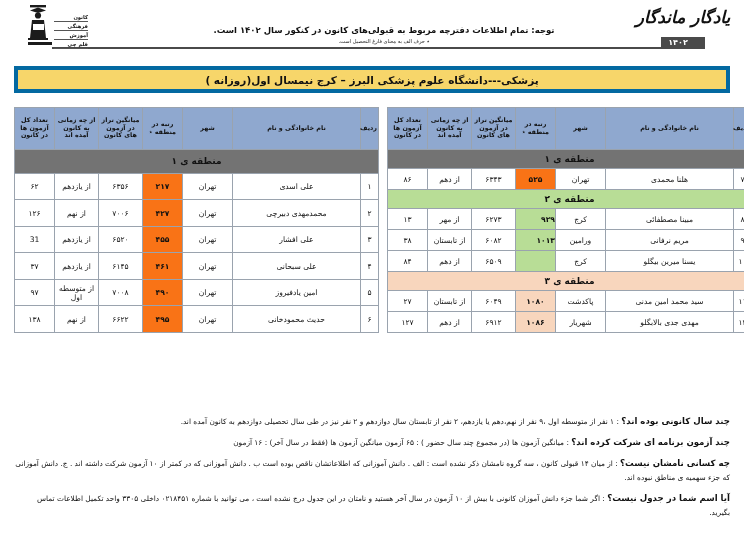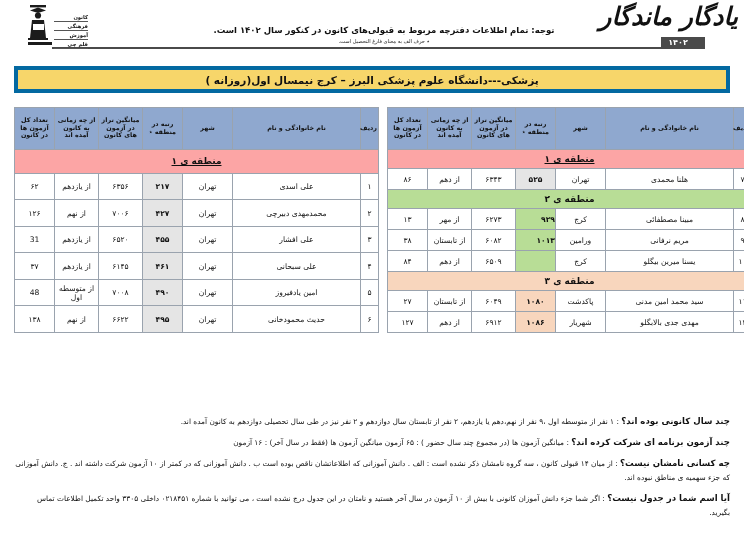--- a/index.html
+++ b/index.html
@@ -43,21 +43,21 @@
     border-bottom: 1px solid #555;
     padding-bottom: 0.5px;
     font-weight: bold;
   }
   .logo-right {
     position: absolute; right: 6px; top: 4px;
     width: 110px; height: 50px;
     text-align: center;
   }
   .brand-script {
-    font-size: 25px; font-weight: bold; color: #111;
+    font-size: 17px; font-weight: bold; color: #111;
     font-style: italic; letter-spacing: -0.5px;
     line-height: 26px; white-space: nowrap;
   }
   .brand-year {
     display: inline-block;
     margin-top: 1px;
     background: #4a4a4a; color: #fff;
     font-size: 8px; font-weight: bold;
     padding: 1px 17px 2px 7px;
     letter-spacing: 0.5px;
@@ -131,25 +131,25 @@
     font-size: 7.8px;
   }
   td.rank-cell { font-weight: bold; }
   td.since-cell { font-size: 6.8px; }
 
   tr.band td {
     font-weight: bold;
     font-size: 9px;
     height: 19px;
   }
-  tr.band-1 td { background: #fca5a5; text-decoration: underline; }
+  tr.band-1 td { background: #737373; }
   tr.band-2 td { background: #b8dd96; }
   tr.band-3 td { background: #f8d6bd; }
 
-  .r1 .rank-cell { background: #e5e5e5; }
+  .r1 .rank-cell { background: #f97316; }
   .r2 .rank-cell { background: #b8dd96; padding-left: 34px; }
   .r3 .rank-cell { background: #f8d6bd; }
 
   
   .faq {
     position: absolute; top: 414px; left: 14px;
     width: 716px;
     direction: rtl;
     text-align: right;
   }
@@ -269,21 +269,21 @@
             <td class="since-cell">از یازدهم</td>
             <td>۳۷</td>
           </tr>
           <tr class="r1">
             <td>۵</td>
             <td class="name-cell">امین یادفیروز</td>
             <td>تهران</td>
             <td class="rank-cell">۴۹۰</td>
             <td>۷۰۰۸</td>
             <td class="since-cell">از متوسطه اول</td>
-            <td>48</td>
+            <td>۹۷</td>
           </tr>
           <tr class="r1">
             <td>۶</td>
             <td class="name-cell">حدیث محمودخانی</td>
             <td>تهران</td>
             <td class="rank-cell">۴۹۵</td>
             <td>۶۶۲۲</td>
             <td class="since-cell">از نهم</td>
             <td>۱۳۸</td>
           </tr>

